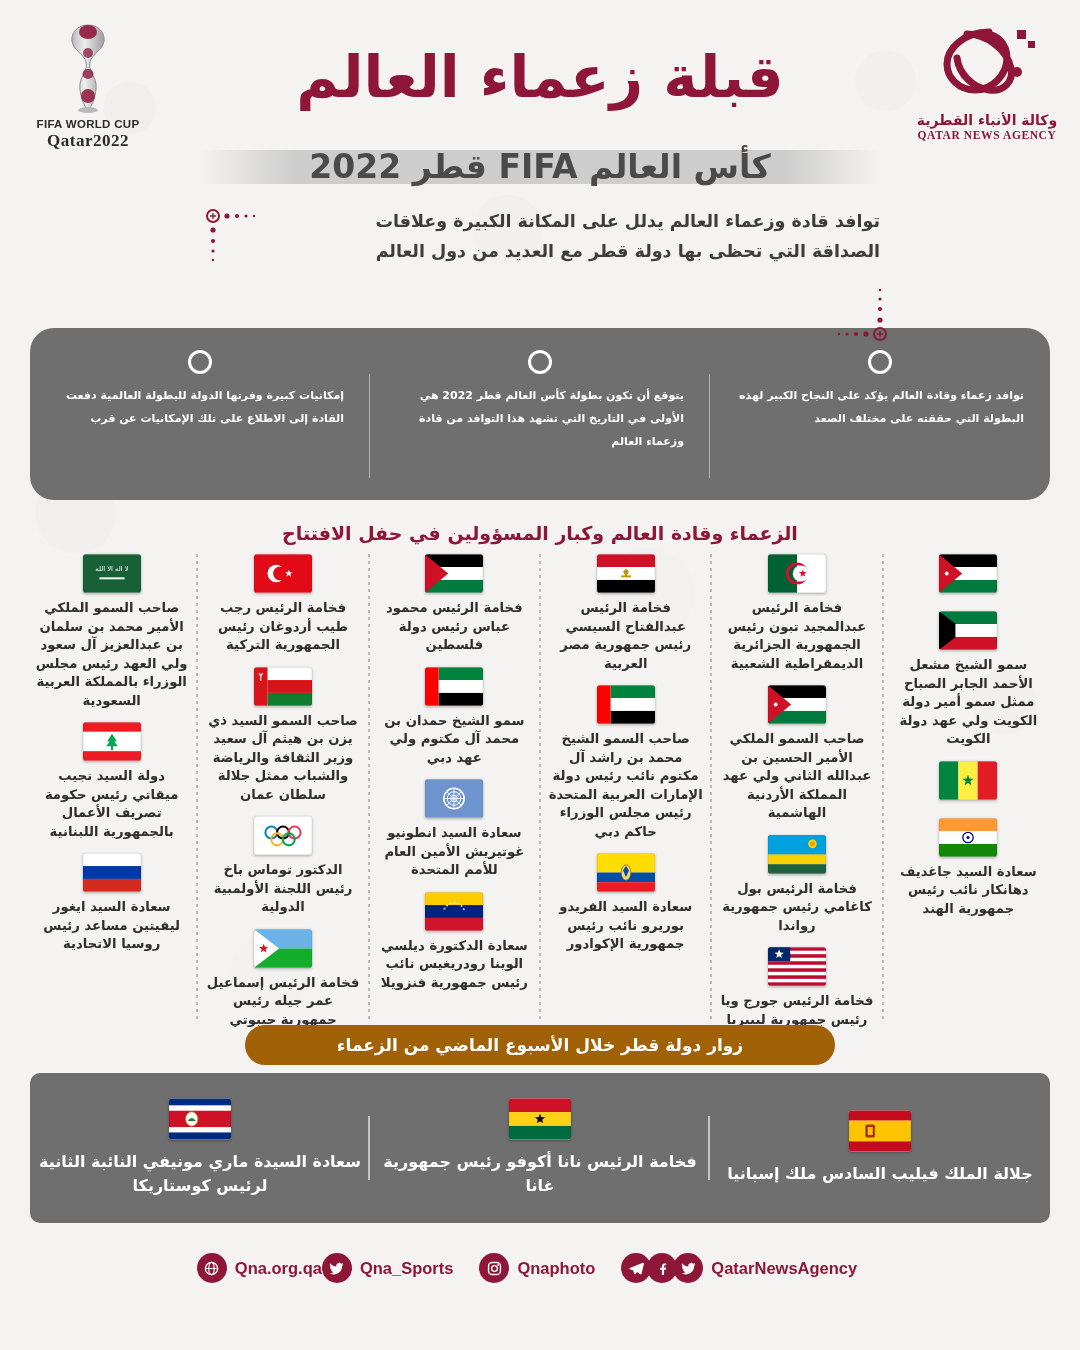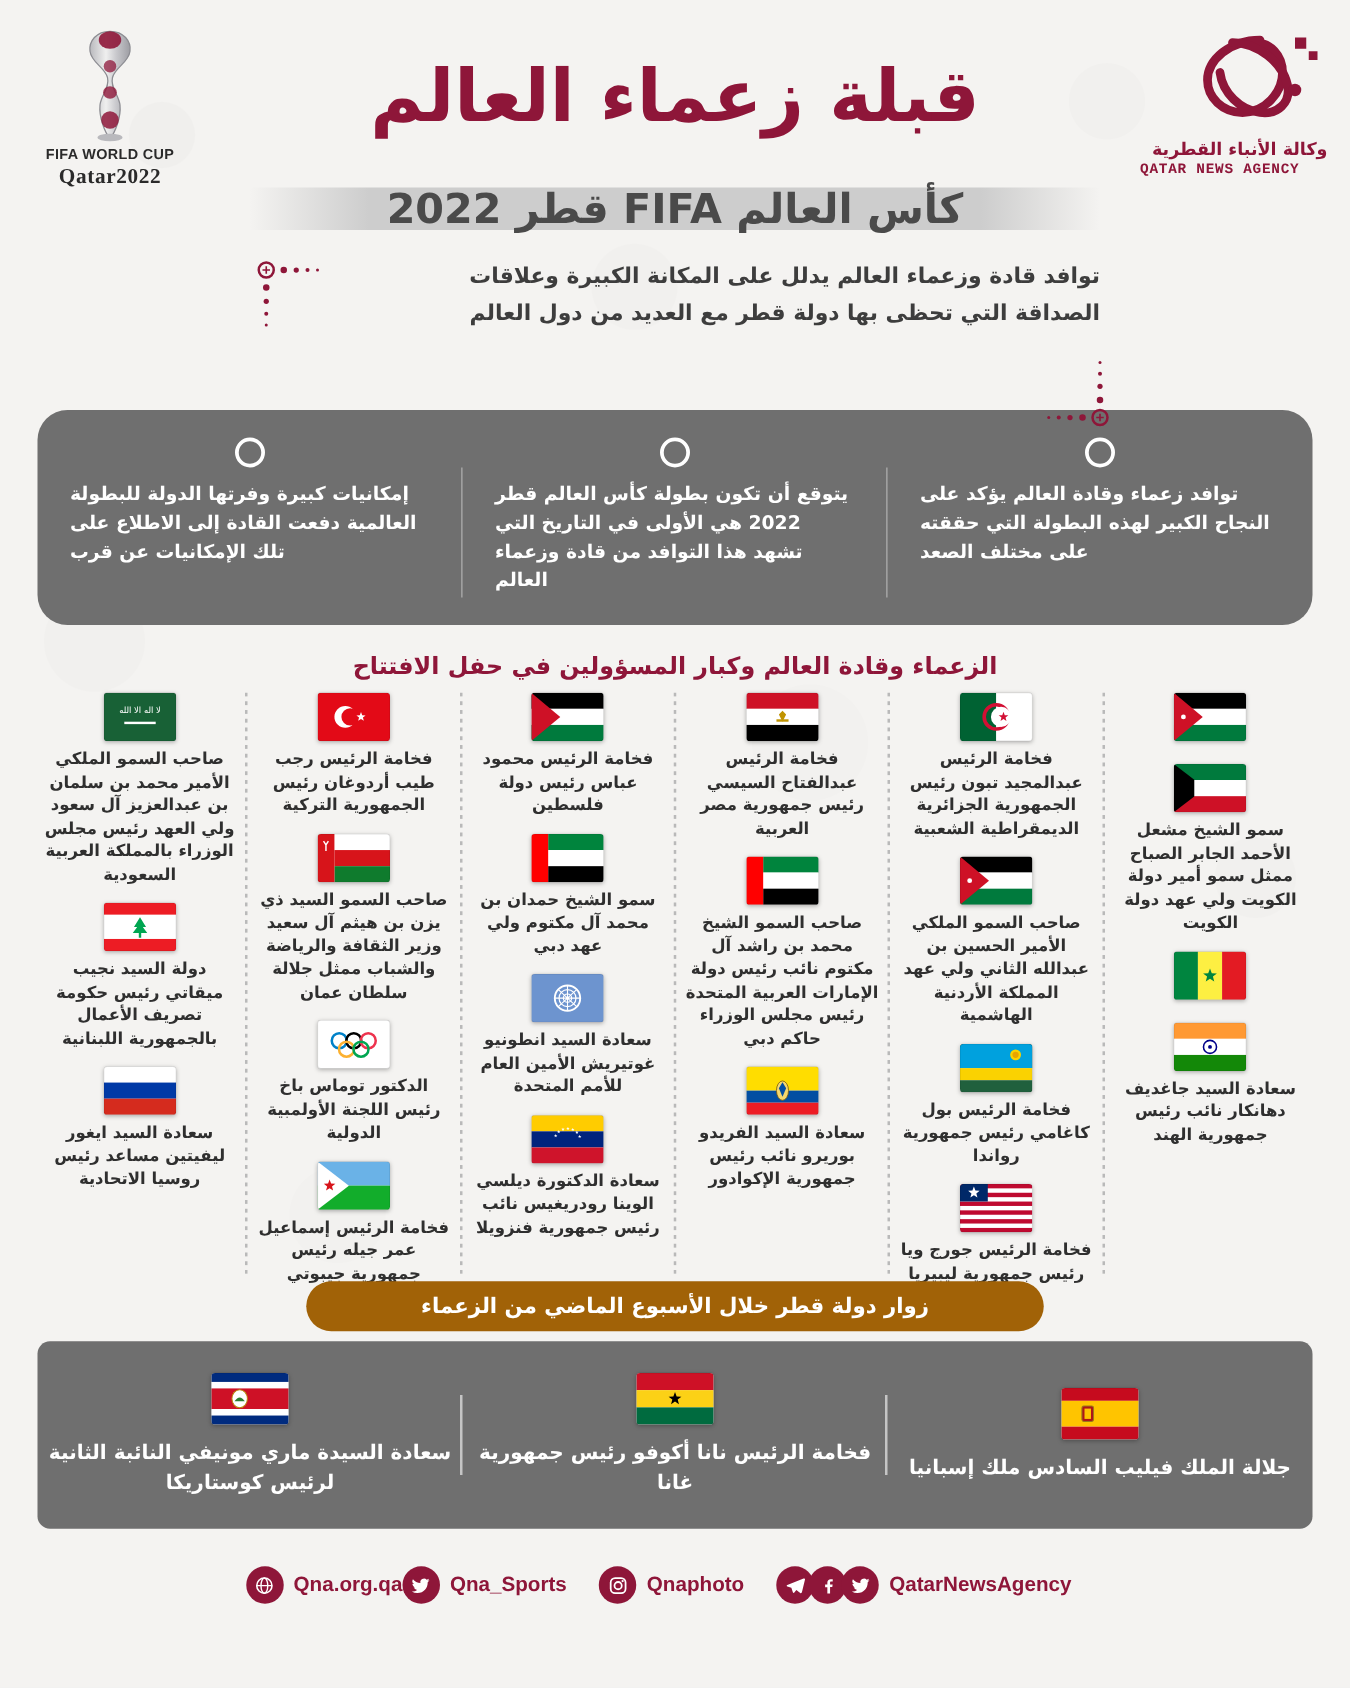--- a/index.html
+++ b/index.html
@@ -45,28 +45,28 @@
   .fifa-cap {
     font-family: "Liberation Sans", sans-serif;
     font-weight: 700; font-size: 11.5px; letter-spacing: .3px;
     color: #2a2a2a; margin-top: 4px; direction: ltr;
   }
   .fifa-qatar {
     font-family: "Liberation Serif", serif;
     font-weight: 700; font-size: 17px; color: #2a2a2a;
     margin-top: 1px; direction: ltr; letter-spacing: .5px;
   }
-  .qna-logo { position: absolute; right: 18px; top: 20px; width: 150px; }
+  .qna-logo { position: absolute; right: 18px; top: 20px; width: 150px; text-align: center; }
   .qna-ar {
     color: #8e1639; font-size: 14px; font-weight: 700; margin-top: 2px;
     font-family: "DejaVu Sans", sans-serif;
   }
   .qna-en {
     color: #8e1639; font-size: 11.5px; font-weight: 700; letter-spacing: .6px;
-    direction: ltr; font-family: Liberation Mono, monospace; margin-top: 1px;
+    direction: ltr; font-family: Liberation Serif, serif; margin-top: 1px;
   }
   .title-main {
     position: absolute; top: 48px; left: 0; right: 0; text-align: center;
     font-size: 58px; font-weight: 900; color: #8e1639;
     letter-spacing: -1px; line-height: 1;
   }
   .title-sub-wrap {
     position: absolute; top: 140px; left: 0; right: 0; height: 54px;
   }
   .title-sub-band {
@@ -100,22 +100,22 @@
   }
   .stat + .stat::after {
     content: ""; position: absolute; right: 0; top: 46px; bottom: 22px;
     width: 1px; background: rgba(255,255,255,.45);
   }
   .stat-ring {
     width: 24px; height: 24px; border: 3.5px solid #fff; border-radius: 50%;
     margin: 0 auto 10px auto;
   }
   .stat-text {
-    color: #fff; font-size: 15px; font-weight: 700; line-height: 23px;
-    text-align: left; direction: rtl;
+    color: #fff; font-size: 11px; font-weight: 700; line-height: 23px;
+    text-align: right; direction: rtl;
   }
 
   
   .section-title {
     text-align: center; color: #8e1639; font-size: 19px; font-weight: 800;
     margin: 22px 0 10px 0;
   }
 
   
   .grid {

